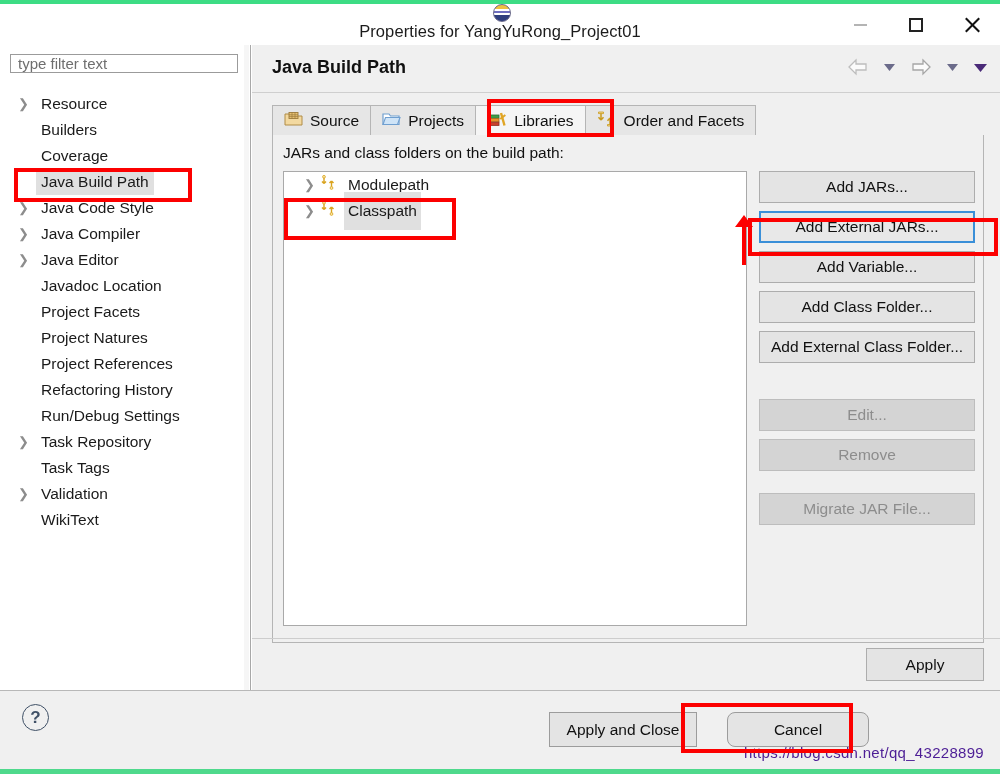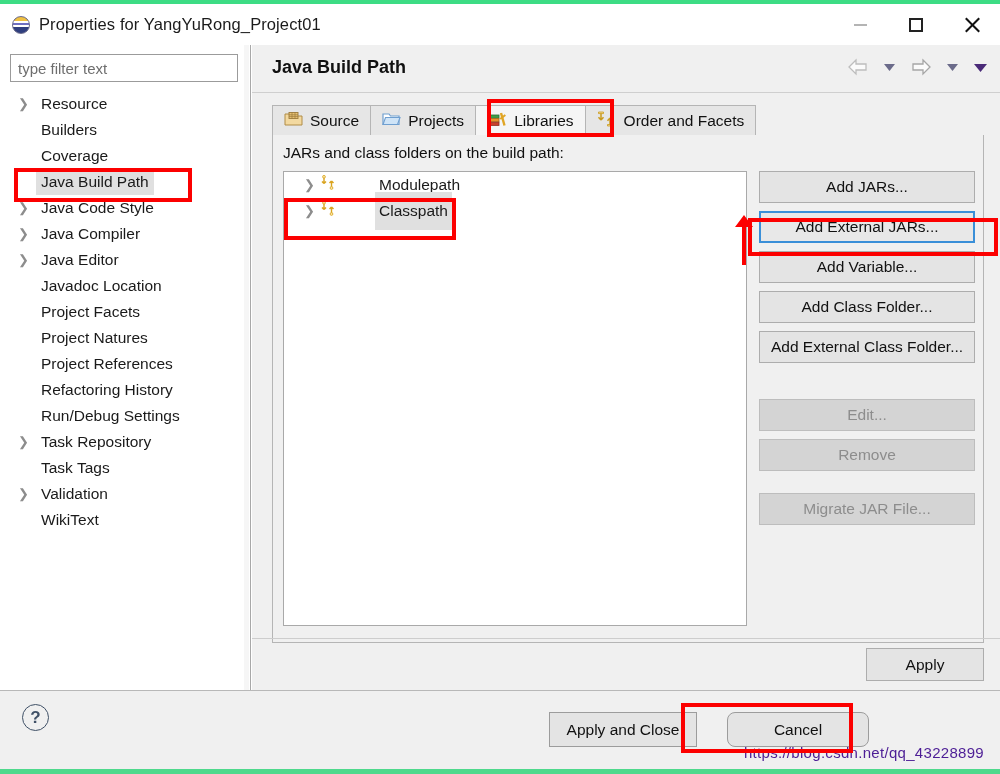--- a/index.html
+++ b/index.html
@@ -20,21 +20,21 @@
     position: absolute; left: 0; width: 1000px; height: 4px;
     background: #3ddc84;
   }
   .green-strip.top { top: 0; }
   .green-strip.bottom { bottom: 0; height: 5px; background: #4fd98c; }
 
   
   .titlebar {
     position: absolute; top: 4px; left: 0; width: 1000px; height: 41px;
     background: #ffffff;
-    display: flex; align-items: center;
+    display: flex; align-items: center; flex-direction: column;
   }
   .app-icon {
     width: 18px; height: 18px; margin-left: 12px; margin-right: 9px;
     border-radius: 50%;
     background: linear-gradient(#f0c040 0%, #f0c040 28%, #ffffff 28%, #ffffff 40%,
                 #6f6fc0 40%, #6f6fc0 52%, #ffffff 52%, #ffffff 62%,
                 #2f3e7e 62%, #2f3e7e 100%);
     border: 1px solid #6a6a8a;
     flex: 0 0 auto;
   }
@@ -60,21 +60,21 @@
   .close-glyph:before { transform: rotate(45deg); }
   .close-glyph:after  { transform: rotate(-45deg); }
 
   
   .sidebar {
     position: absolute; left: 0; top: 45px; width: 251px; height: 645px;
     background: #ffffff;
     border-right: 1px solid #a8a8a8;
   }
   .filter-box {
-    position: absolute; left: 10px; top: 9px; width: 228px; height: 28px;
+    position: absolute; left: 10px; top: 9px; width: 228px; height: 19px;
     border: 1px solid #9b9b9b; background: #ffffff;
     display: flex; align-items: center; padding-left: 7px;
     font-size: 15px; color: #6e6e6e;
   }
   .tree { position: absolute; left: 0; top: 46px; width: 250px; }
   .tree-item {
     position: relative; height: 26px; line-height: 26px;
     padding-left: 36px; font-size: 15.5px; color: #1a1a1a;
     white-space: nowrap;
   }
@@ -137,21 +137,21 @@
   .listbox {
     position: absolute; left: 10px; top: 36px; width: 464px; height: 455px;
     background: #ffffff; border: 1px solid #a9a9a9;
   }
   .list-row {
     position: relative; height: 26px; line-height: 26px;
     padding-left: 20px; font-size: 15.5px; color: #1a1a1a;
     display: flex; align-items: center; gap: 6px;
   }
   .list-row .chev { color: #8d8d8d; font-size: 13px; width: 10px; }
-  .list-row .rowlbl { padding: 6px 4px; margin-left: 31px; }
+  .list-row .rowlbl { padding: 6px 4px; }
   .list-row.selected .rowlbl { background: #e0e0e0; }
 
   
   .btncol {
     position: absolute; left: 486px; top: 36px; width: 216px;
   }
   .ebtn {
     width: 216px; height: 32px; margin-bottom: 8px;
     background: #e4e4e4; border: 1px solid #adadad;
     font-size: 15.5px; color: #111;

